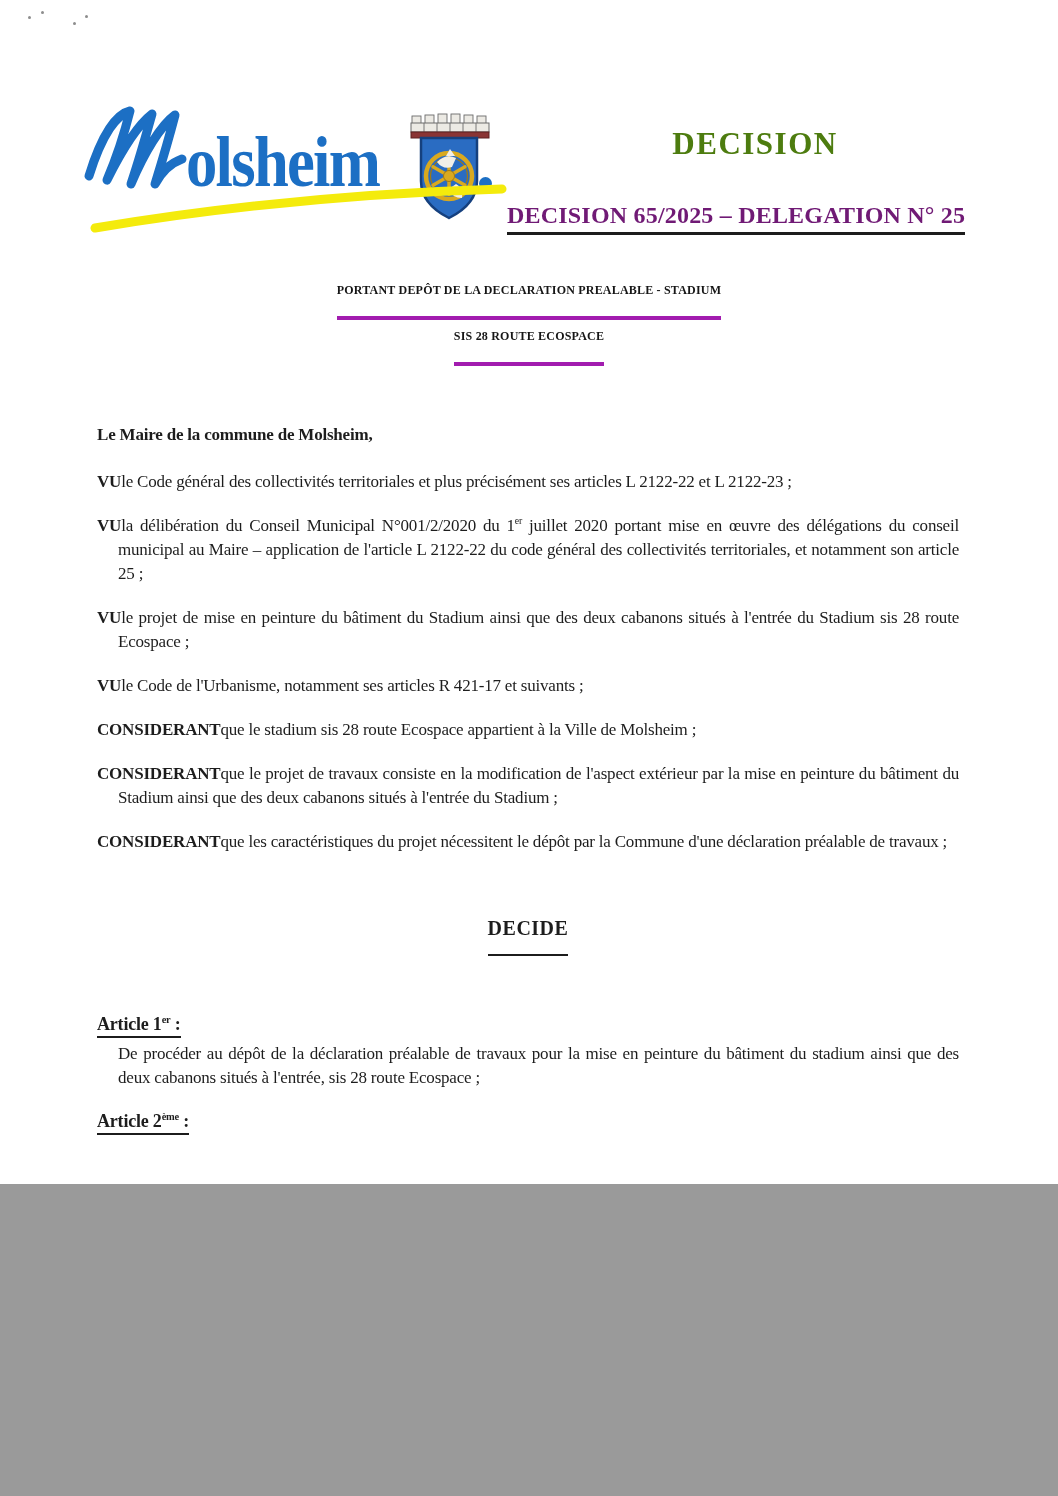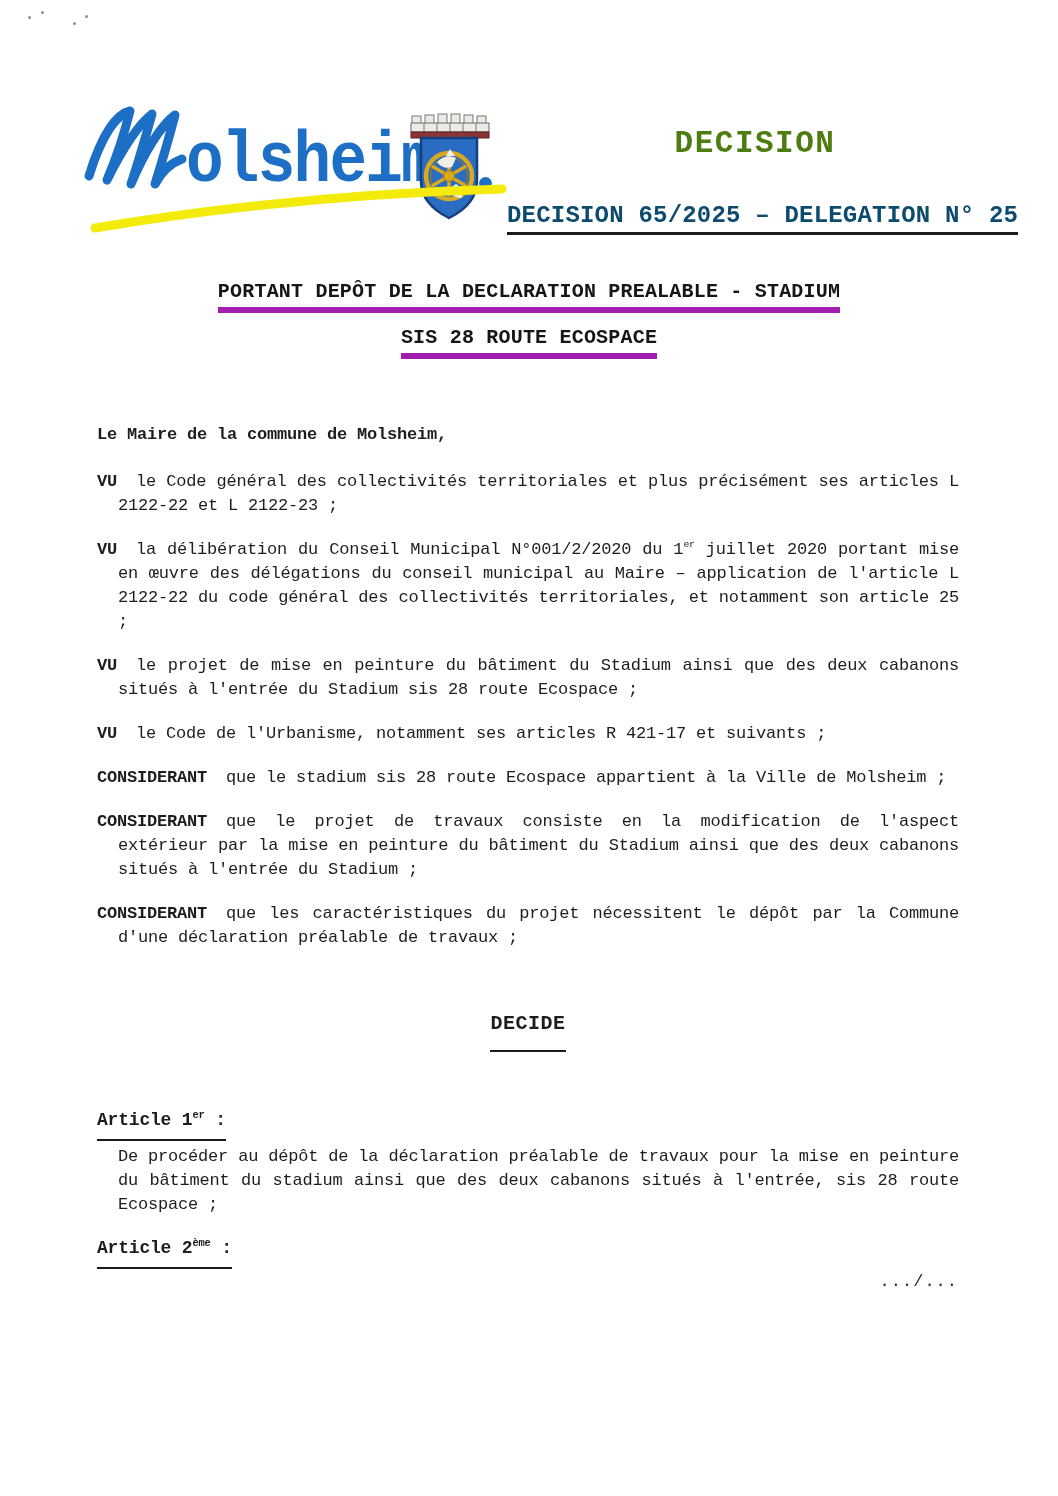--- a/index.html
+++ b/index.html
@@ -7,24 +7,24 @@
     --swoosh-yellow:#f4eb0c;
     --shield-blue:#2a6cc2;
     --wheel-gold:#d9a91f;
     --crown-grey:#eceae4;
     --crown-red:#8a3434;
     --ink:#1d1d1d;
   }
   html,body{margin:0;padding:0;background:#9a9a9a;}
   .page{
     position:relative;
-    width:1058px;height:1496px;
+    width:1058px;height:1184px;
     margin:0 auto;
     background:#ffffff;
-    font-family:Liberation Mono, monospace;
+    font-family:Liberation Serif, serif;
     color:var(--ink);
     overflow:hidden;
   }
   
   .speck{position:absolute;width:3px;height:3px;border-radius:50%;background:#8d8d8d;}
   
   .logo-m{position:absolute;left:82px;top:102px;}
   .logo-m path{stroke:var(--brand-blue);fill:none;stroke-width:9;stroke-linecap:round;stroke-linejoin:round;}
   .wordmark{
     position:absolute;left:186px;top:126px;
@@ -47,51 +47,51 @@
   .swoosh{position:absolute;left:86px;top:182px;}
   .swoosh path{stroke:var(--swoosh-yellow);stroke-width:9;fill:none;stroke-linecap:round;}
   
   .doc-title{
     position:absolute;left:640px;top:126px;width:230px;
     text-align:center;font-size:31px;font-weight:bold;letter-spacing:1.5px;
     color:#4d7c0f;
   }
   .doc-ref{
     position:absolute;left:507px;top:202px;
-    font-size:24px;font-weight:bold;letter-spacing:0.2px;color:#0c4a6e;
+    font-size:24px;font-weight:bold;letter-spacing:0.2px;color:#701a75;
     border-bottom:3px solid #1c1c1c;padding-bottom:3px;white-space:nowrap;
   }
   .subject-line{position:absolute;left:0;width:1058px;text-align:center;color:#161616;}
   .subject-1{top:280px;}
   .subject-2{top:326px;}
   .subject-line span{
-    display:inline-block;font-size:20px;font-weight:bold;letter-spacing:0.2px;
-    border-bottom:6px solid #a21caf;padding-bottom:4px;
+    display:inline-block;font-size:12px;font-weight:bold;letter-spacing:0.2px;
+    border-bottom:4px solid #a21caf;padding-bottom:18px;
   }
   
   .body-col{
     position:absolute;left:97px;top:423px;width:862px;
     font-size:17px;line-height:24px;letter-spacing:-0.2px;
   }
   .body-col p{margin:0;}
   .salutation{font-weight:bold;margin-bottom:23px !important;}
   .recital{
     padding-left:21px;text-indent:-21px;
     text-align:justify;margin-bottom:20px !important;
   }
-  .recital .lbl{font-weight:bold;padding-right:19px;}
+  .recital .lbl{font-weight:bold;padding-right:0;}
   .r7{margin-bottom:62px !important;}
   sup{font-size:0.58em;vertical-align:super;line-height:0;}
   .decide-row{text-align:center;margin-bottom:57px !important;line-height:24px;}
   .decide-row span{
     display:inline-block;font-size:20px;font-weight:bold;letter-spacing:0.5px;
     border-bottom:2px solid #1c1c1c;padding-bottom:14px;
   }
   .art-head{font-size:18px;line-height:22px;font-weight:bold;margin-bottom:4px !important;}
-  .art-head .art-underline{display:inline-block;border-bottom:2px solid #1c1c1c;padding-bottom:8px;}
+  .art-head .art-underline{display:inline-block;border-bottom:2px solid #1c1c1c;padding-bottom:1px;}
   .art-head-2{margin-bottom:3px !important;}
   .art-body{padding-left:21px;text-align:justify;margin-bottom:20px !important;}
   .continuation{
     position:absolute;right:100px;top:1272px;
     font-size:17px;letter-spacing:1px;color:#2a2a2a;
   }
 </style>
 </head>
 <body>
 

